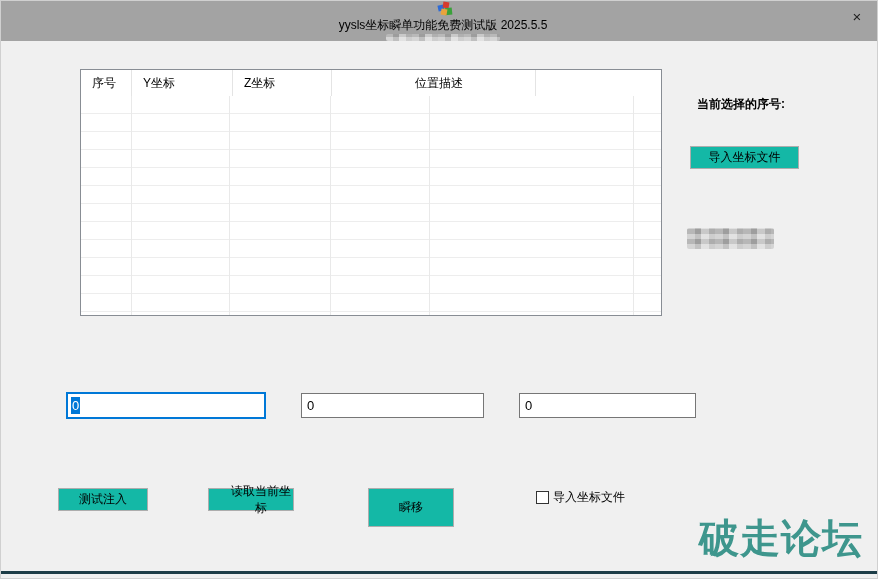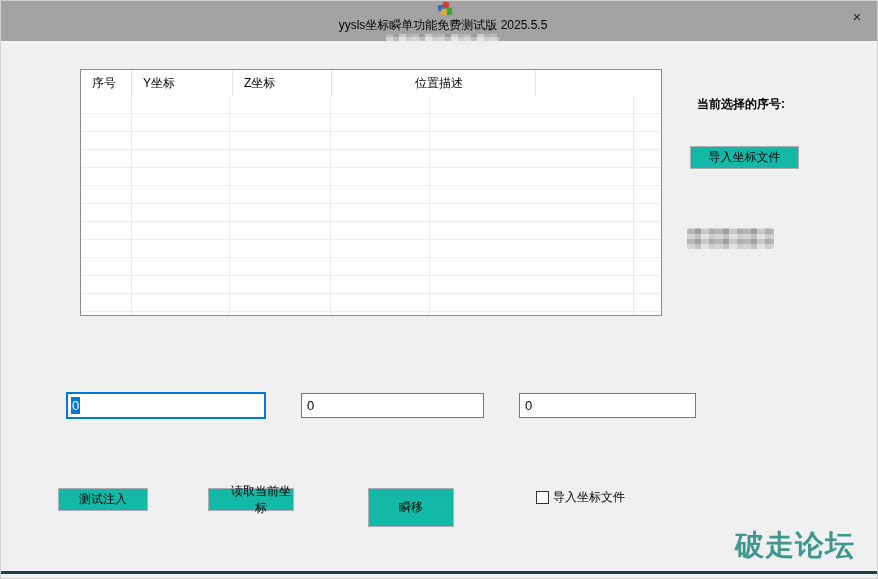--- a/index.html
+++ b/index.html
@@ -45,21 +45,21 @@
   input.field{border:1px solid #767676;padding:0 0 0 5px;font-family:inherit;}
   .field-y{left:300px;width:183px;border-color:#7a7a7a;}
   .field-z{left:518px;width:177px;}
   
   .btn-test{left:57px;top:487px;width:90px;height:23px;}
   .btn-read{left:207px;top:487px;width:86px;height:23px;padding-left:20px;}
   .btn-tp{left:367px;top:487px;width:86px;height:39px;}
   .chk-row{position:absolute;left:535px;top:488px;display:flex;align-items:center;font-size:12px;color:#000;cursor:pointer;}
   .chk-box{width:13px;height:13px;background:#fff;border:1px solid #333;box-sizing:border-box;margin-right:4px;}
   
-  .watermark{position:absolute;right:22px;bottom:12px;font-size:29px;font-weight:bold;letter-spacing:1px;white-space:nowrap;font-family:Liberation Serif, serif;}
+  .watermark{position:absolute;right:14px;bottom:12px;font-size:40px;font-weight:bold;letter-spacing:1px;white-space:nowrap;font-family:Liberation Serif, serif;}
   .bottom-line{position:absolute;left:0;bottom:4px;width:100%;height:3px;}
 </style>
 </head>
 <body>
 
 <div class="window">
 
   <div class="titlebar">
     <svg class="app-icon" viewBox="0 0 16 16">
       <rect x="1" y="4" width="6" height="6" fill="#2e6bd6" transform="rotate(-12 4 7)"></rect>

